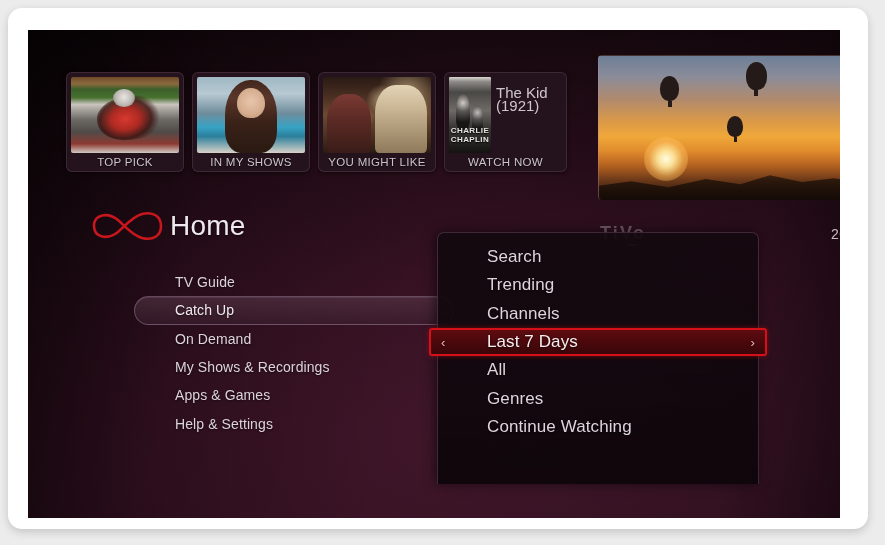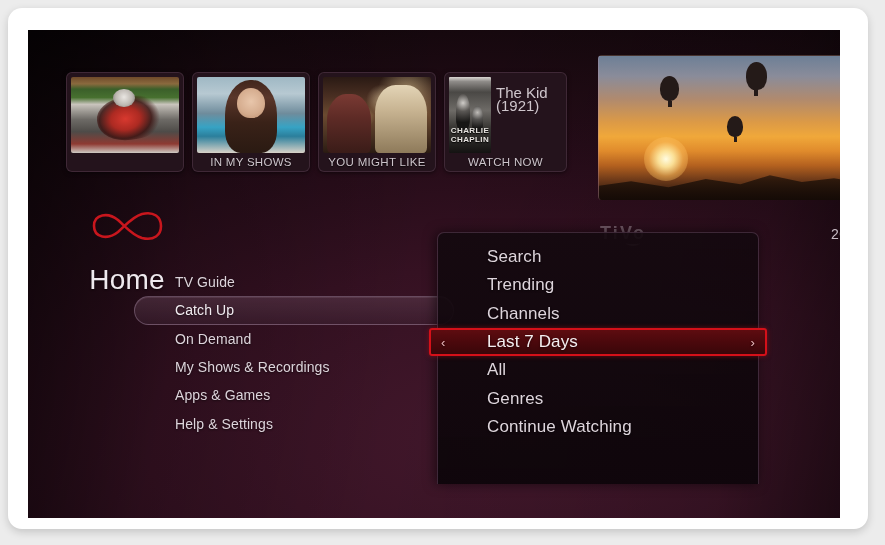--- a/index.html
+++ b/index.html
@@ -272,23 +272,22 @@
     color: #c8bcc5;
     letter-spacing: 0.4px;
   }
 
   
   #home-header {
     position: absolute;
     left: 60px; top: 176px;
     display: flex;
     align-items: center;
-    gap: 18px;
+    gap: 4px;
     z-index: 3;
-    flex-direction: column;
   }
   #infinity-icon { width: 78px; height: 40px; display:block; }
   #page-title {
     font-size: 28px;
     color: #efe9ee;
     letter-spacing: 0.2px;
     text-shadow: 0 1px 2px rgba(0,0,0,0.6);
   }
 
   
@@ -372,20 +371,21 @@
   <div id="white-card"></div>
 
   <div id="tv-screen">
 
     <div id="thumb-strip">
 
       <div class="thumb-card">
         <div class="thumb-img">
           <div class="art-bike"></div>
         </div>
+        <div class="thumb-label">TOP PICK</div>
       </div>
 
       <div class="thumb-card">
         <div class="thumb-img">
           <div class="art-shh"></div>
         </div>
         <div class="thumb-label">IN MY SHOWS</div>
       </div>
 
       <div class="thumb-card">

